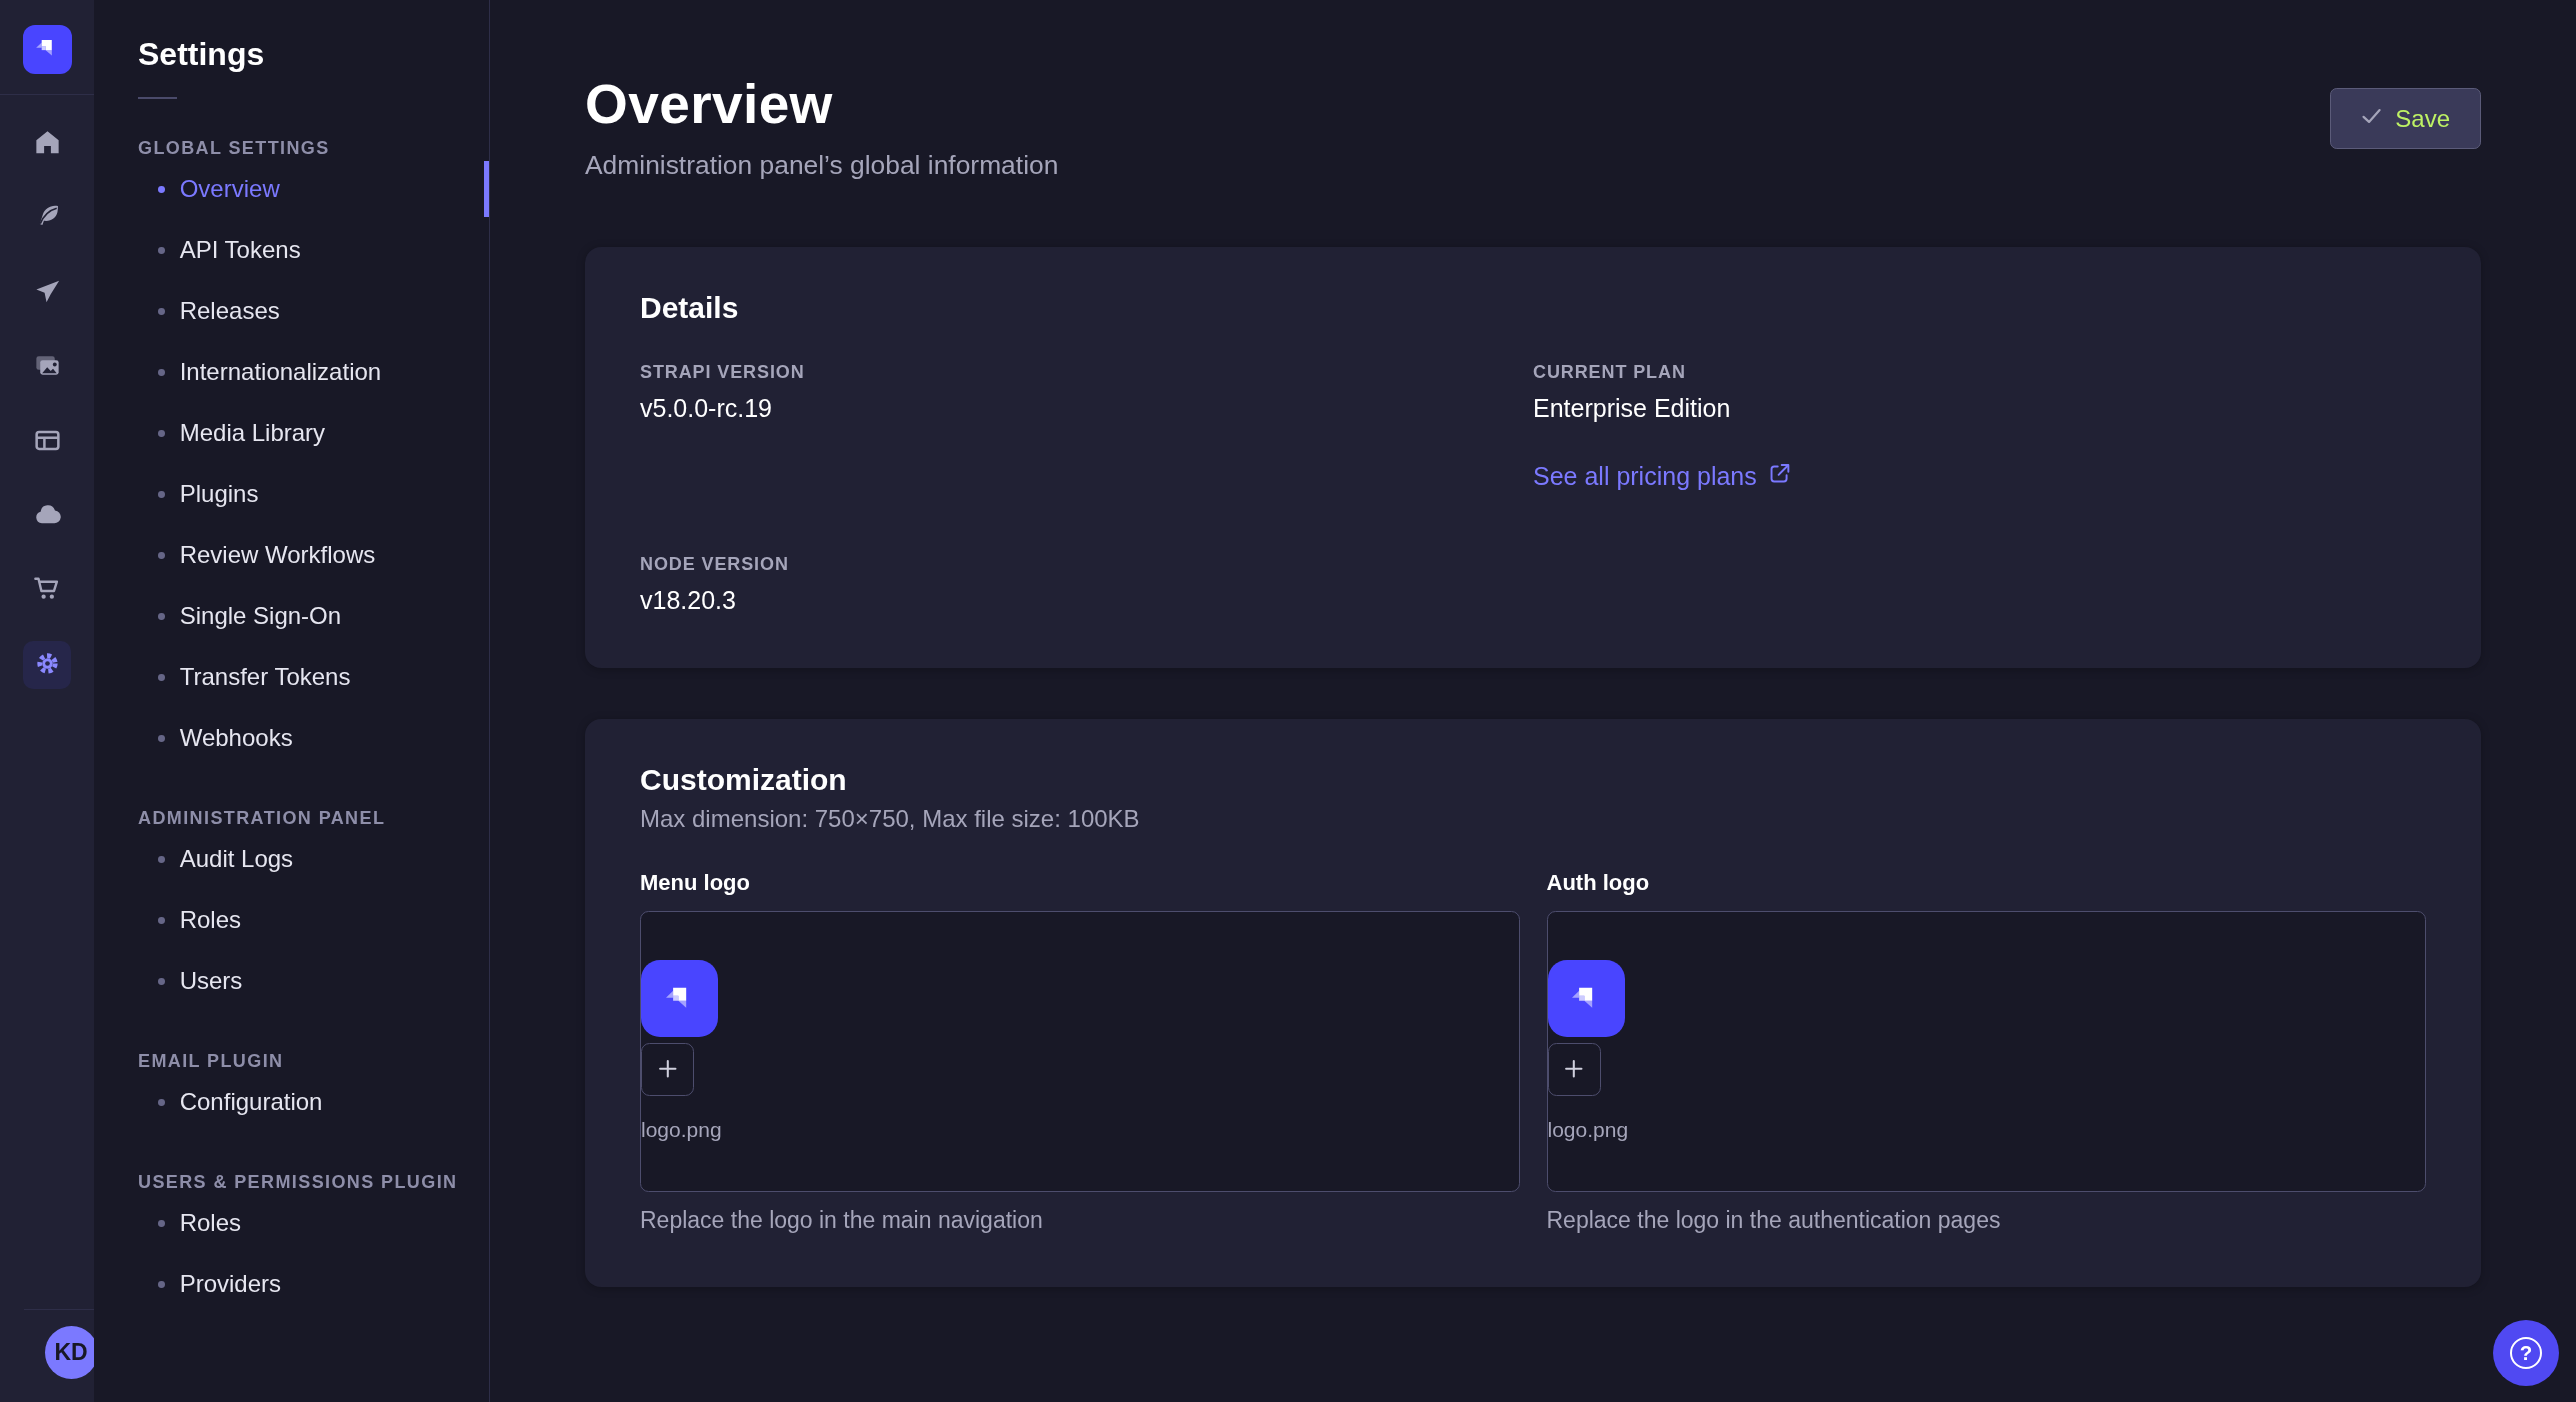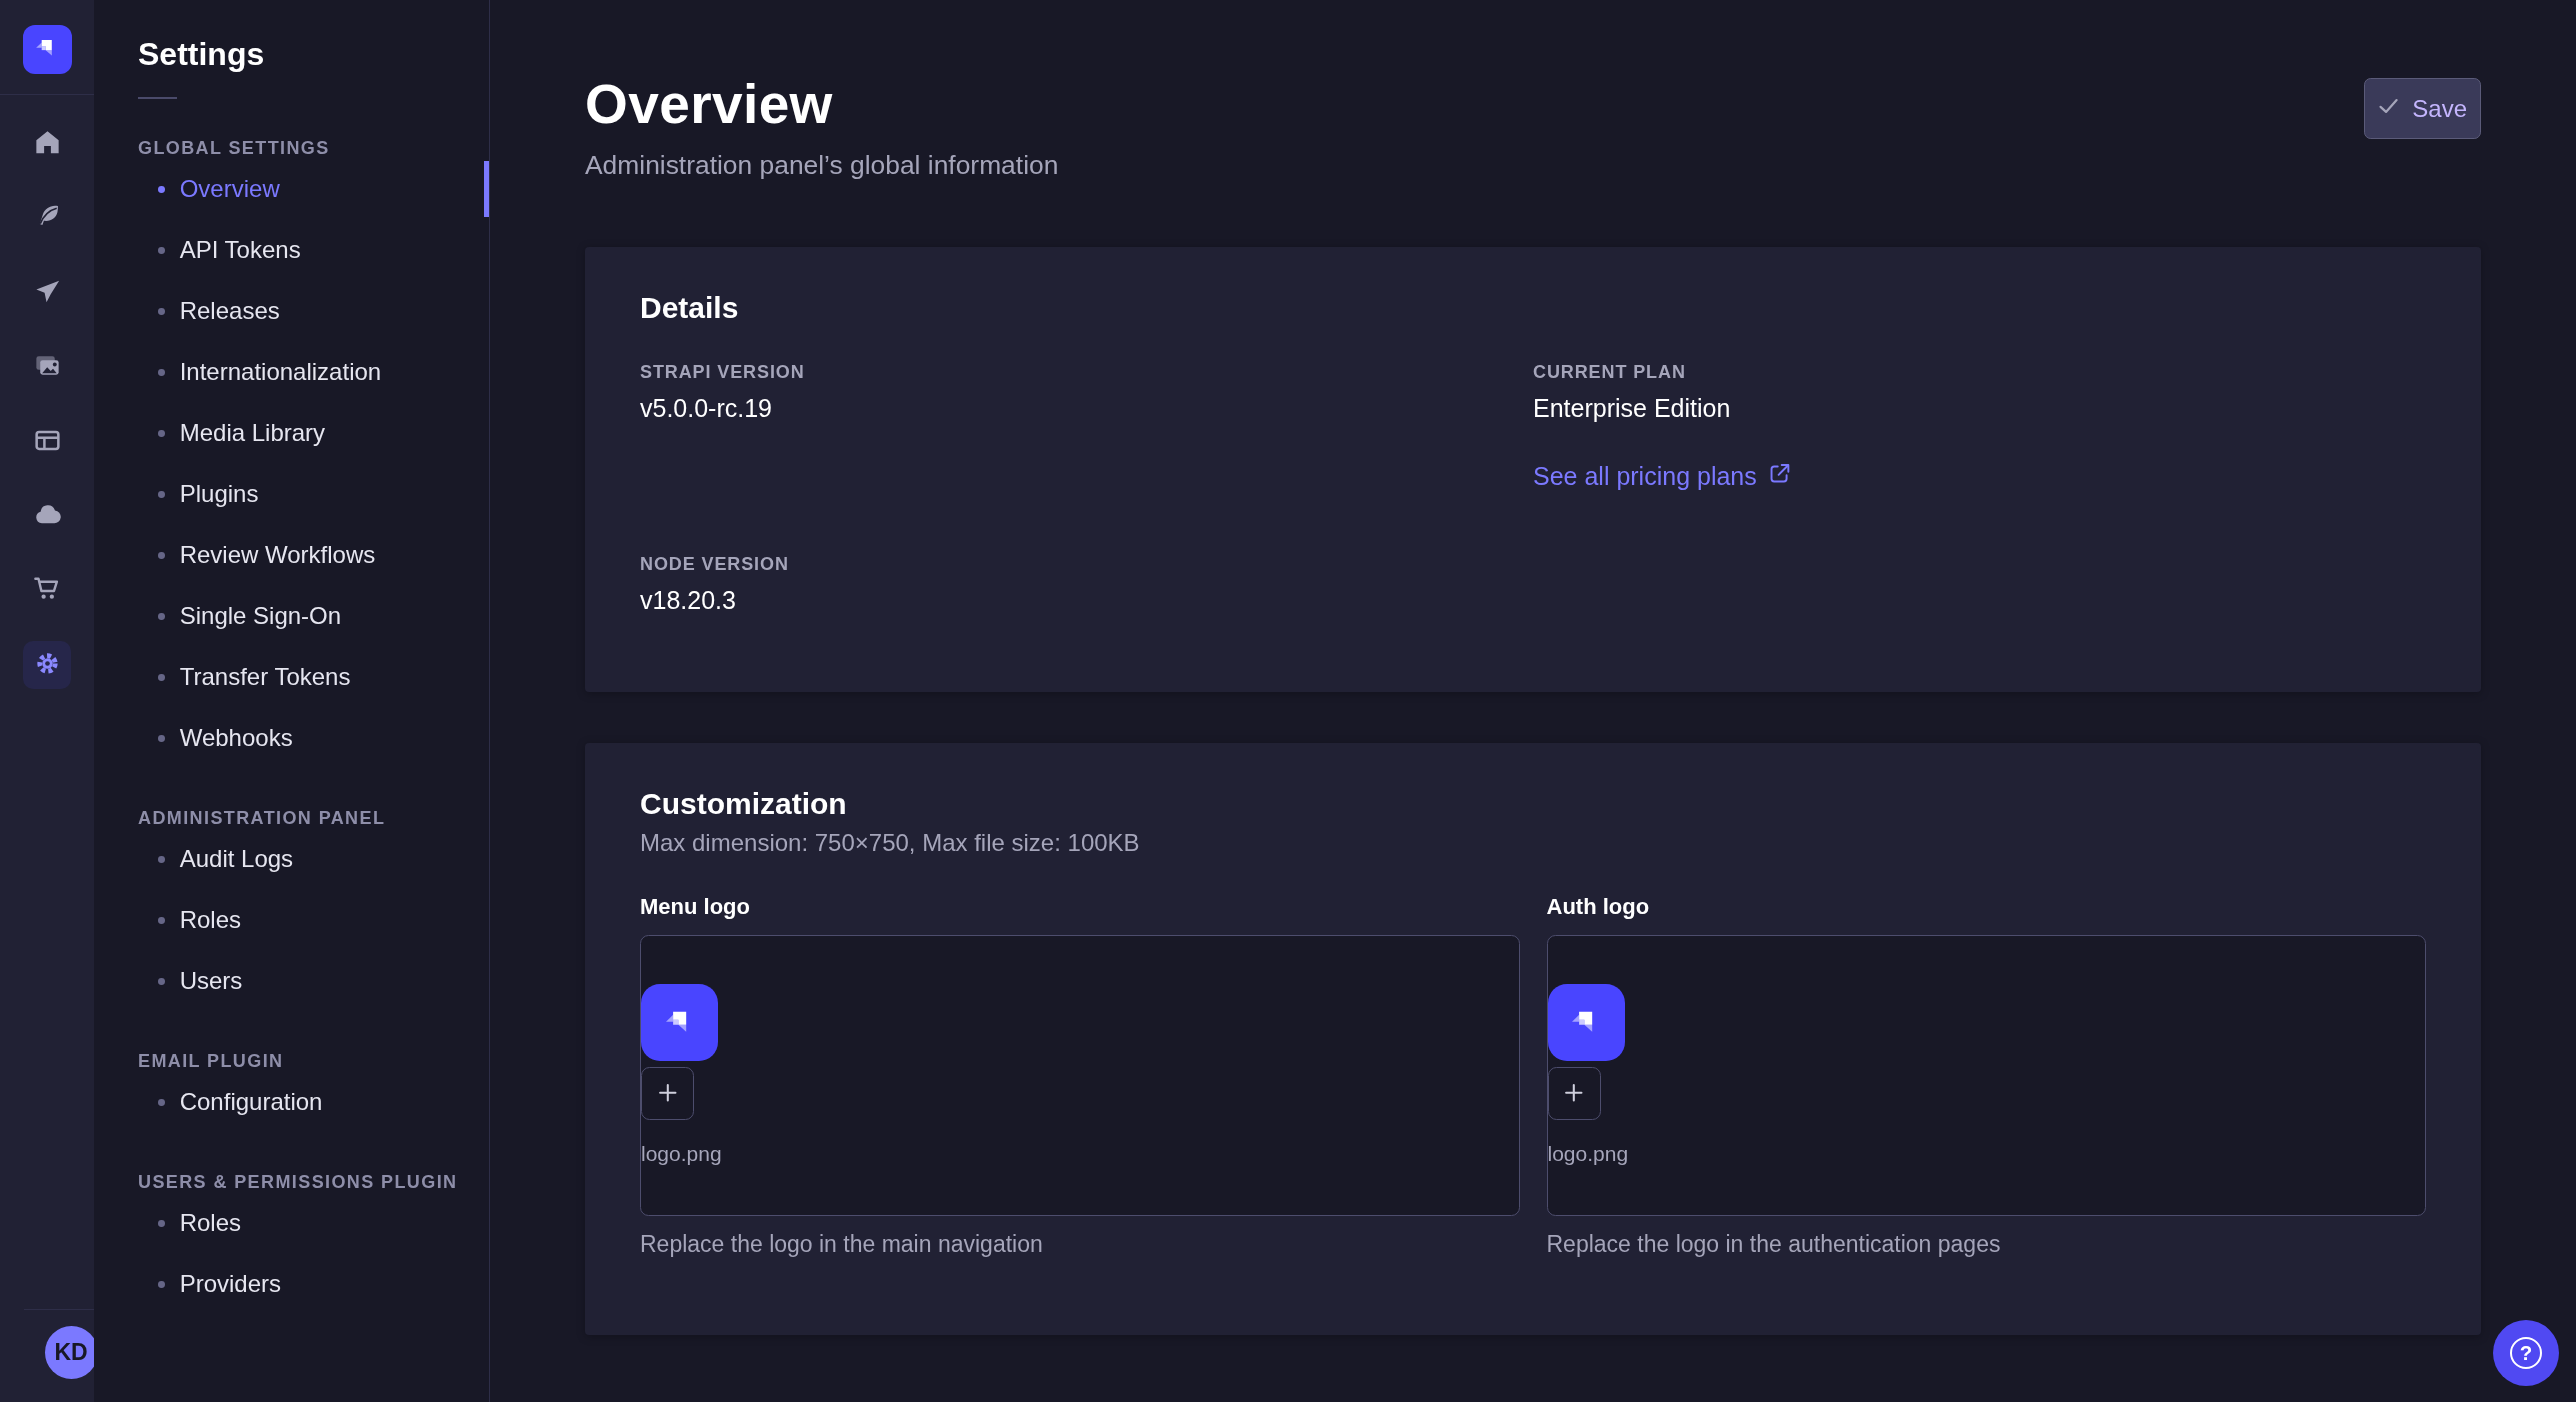--- a/index.html
+++ b/index.html
@@ -64,29 +64,29 @@
     content:""; position:absolute; right:0; top:2.6px;
     width:5.1px; height:56px; background:#7b79ff;
   }
 
   
   .main { flex:1; padding:72px 95px 0 95px; }
   .main-header { display:flex; justify-content:space-between; align-items:flex-start; }
   .page-title { font-size:55px; font-weight:600; margin:0; letter-spacing:0.4px; }
   .page-sub { font-size:26.4px; color:#a5a5ba; margin:13.6px 0 0; }
   .save-btn {
-    display:flex; align-items:center; gap:12.8px; height:61px; padding:0 13px;
+    display:flex; align-items:center; gap:12.8px; height:61px; padding:0 30px;
     background:#3a3a59; border:0.9px solid #5b5b79; border-radius:6.8px;
-    color:#c4b5fd; font-size:24px; cursor:pointer; margin-top:6px;
+    color:#bef264; font-size:24px; cursor:pointer; margin-top:16px;
     font-family:"Liberation Sans", sans-serif;
   }
 
   .card {
-    background:#212134; border-radius:4px; margin-top:66px;
-    padding:44px 55px 77px; box-shadow:0 1.7px 8.5px rgba(0,0,0,.25);
+    background:#212134; border-radius:16px; margin-top:66px;
+    padding:44px 55px 53px; box-shadow:0 1.7px 8.5px rgba(0,0,0,.25);
   }
   .card-title { font-size:30px; font-weight:600; margin:0; }
   .card-sub { font-size:24px; color:#a5a5ba; margin:8.5px 0 0; }
 
   .details-grid {
     display:grid; grid-template-columns:1fr 1fr;
     margin-top:37px; row-gap:63px;
   }
   .field-label { font-size:18px; font-weight:700; letter-spacing:0.9px; color:#a5a5ba; }
   .field-value { font-size:25px; margin-top:11px; color:#ffffff; }

